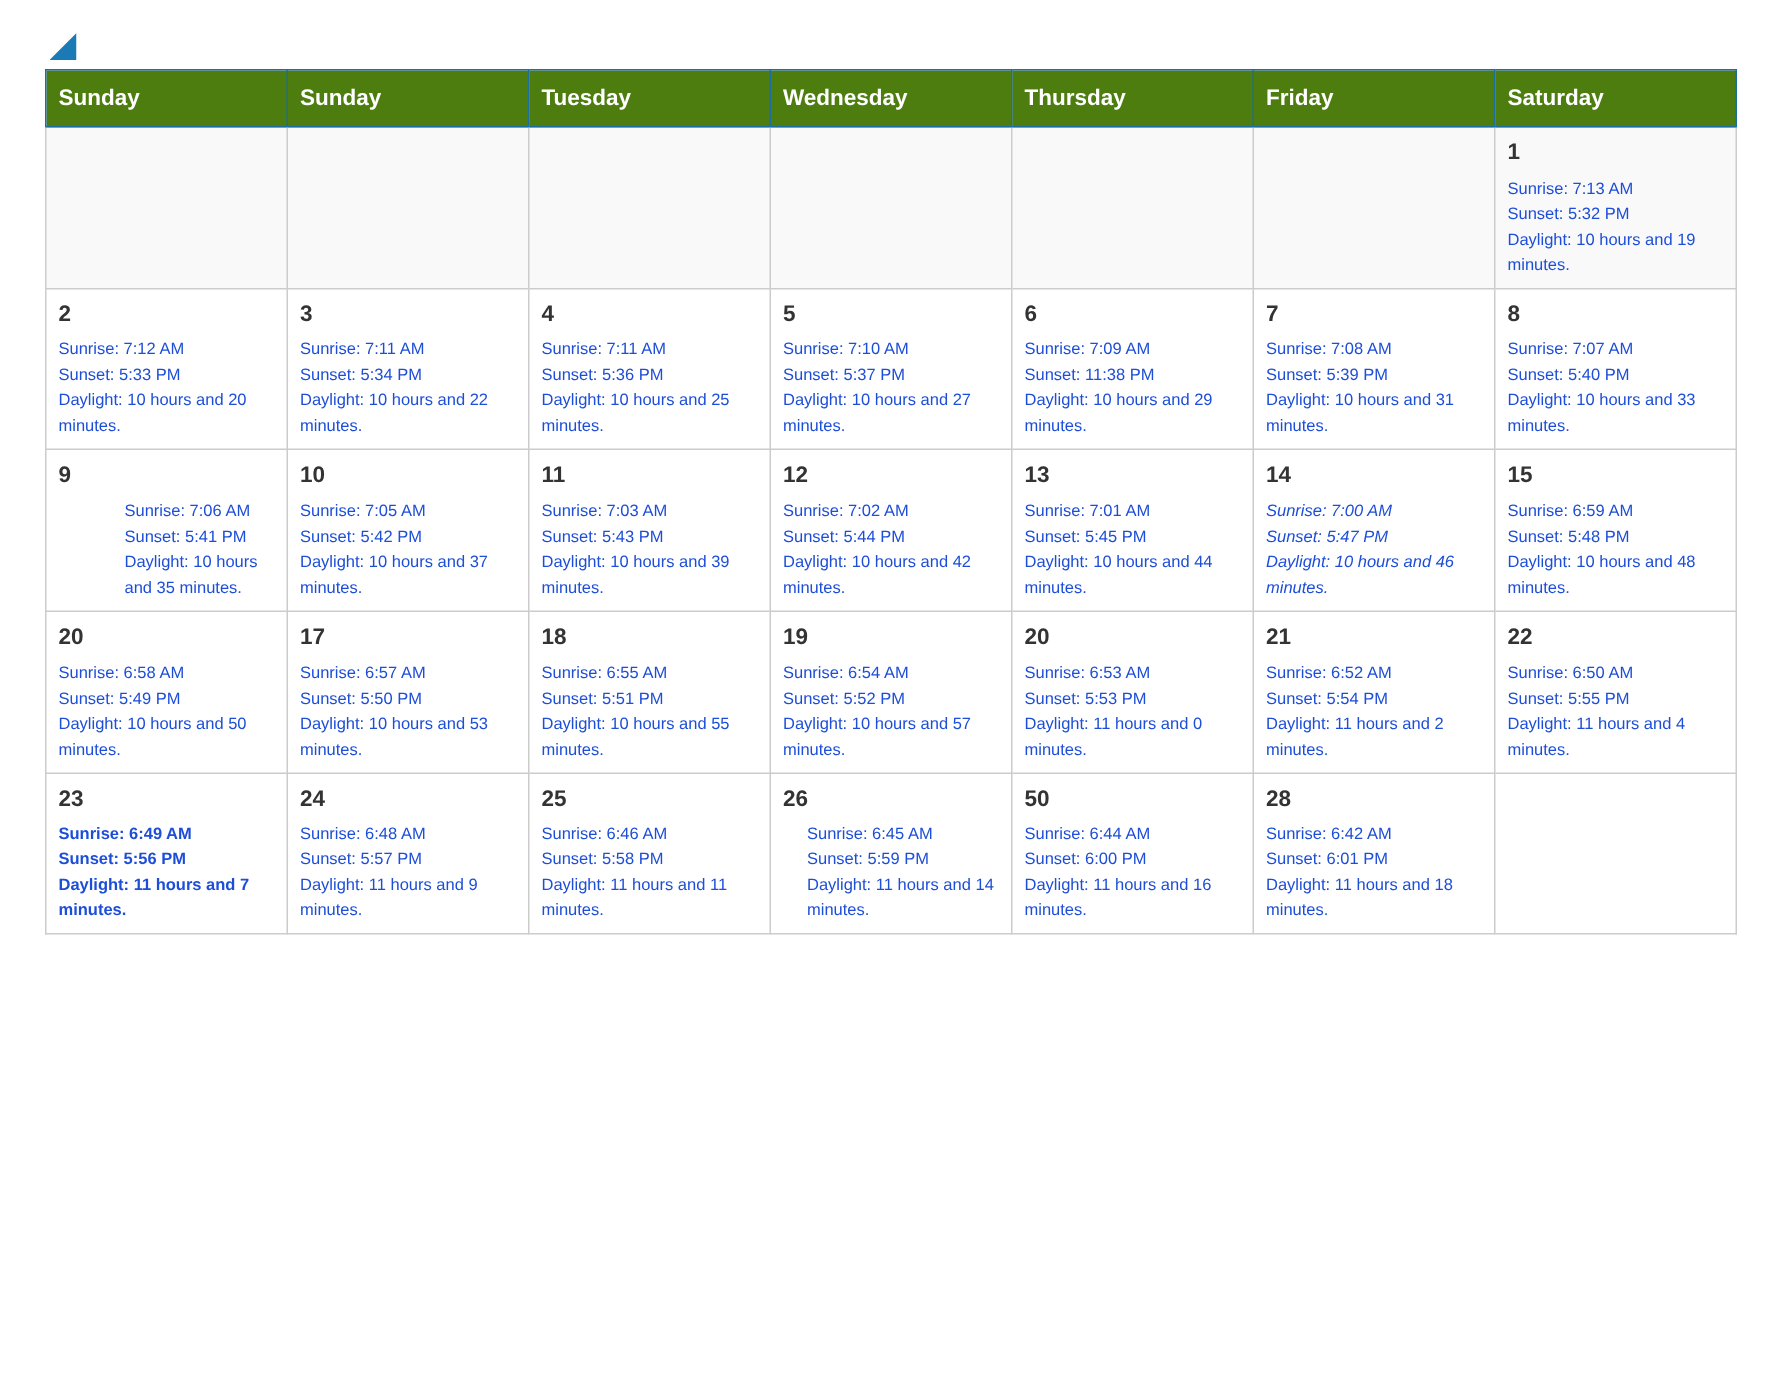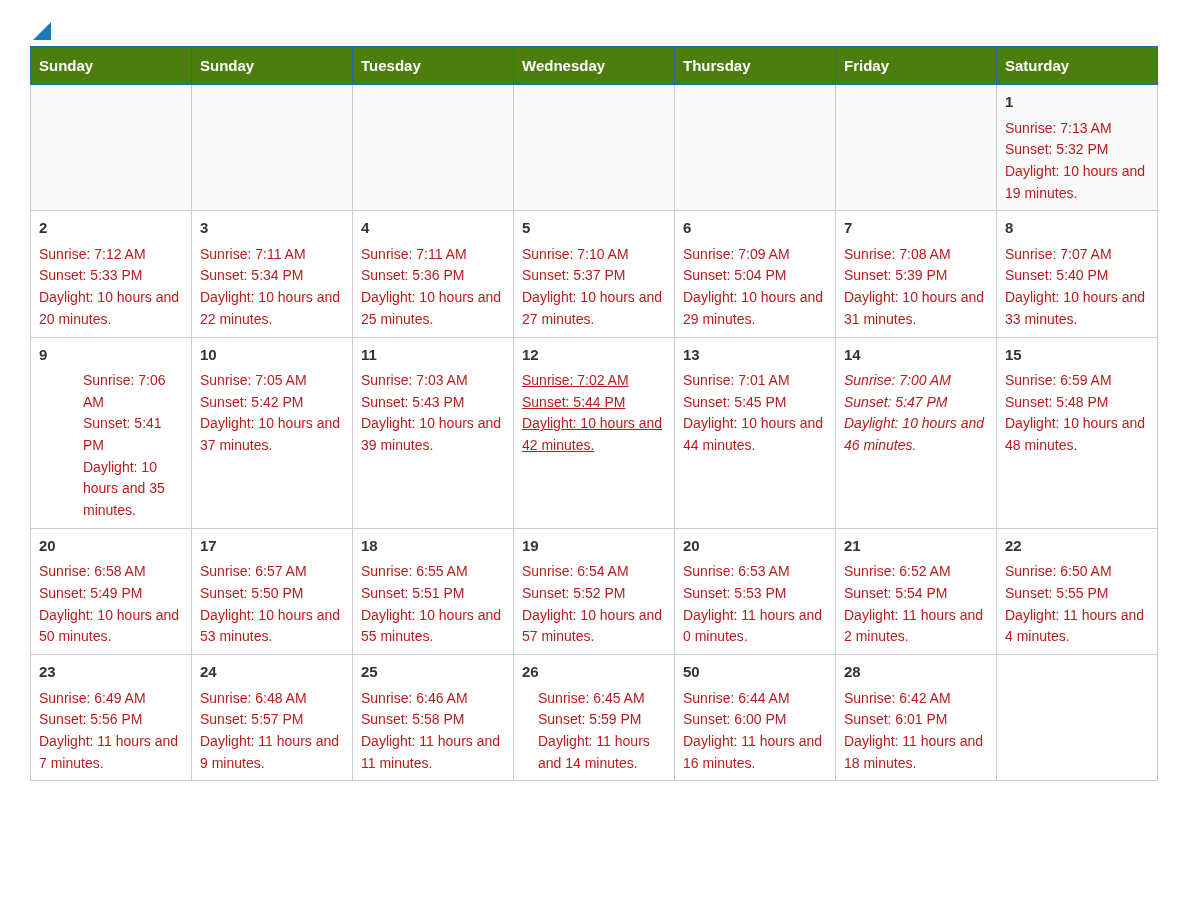--- a/index.html
+++ b/index.html
@@ -67,22 +67,22 @@
       font-size: 13px;
       line-height: 1.5;
     }
     .calendar tbody tr td .day-num {
       font-size: 15px;
       font-weight: bold;
       margin-bottom: 4px;
       display: block;
     }
     .calendar tbody tr td .day-info {
-      font-size: 14px;
-      color: #b91c1c;
+      font-size: 11px;
+      color: #1d4ed8;
       line-height: 1.55;
     }
     .calendar tbody tr:first-child td {
       background: #f9f9f9;
     }
     .logo-row {
       display: flex;
       align-items: center;
     }
   </style>
@@ -153,21 +153,21 @@
         </td>
         <td>
           <span class="day-num">5</span>
           <div class="day-info" style="white-space: pre-line;">Sunrise: 7:10 AM
 Sunset: 5:37 PM
 Daylight: 10 hours and 27 minutes.</div>
         </td>
         <td>
           <span class="day-num">6</span>
           <div class="day-info" style="white-space: pre-line;">Sunrise: 7:09 AM
-Sunset: 5:04 PM
+Sunset: 11:38 PM
 Daylight: 10 hours and 29 minutes.</div>
         </td>
         <td>
           <span class="day-num">7</span>
           <div class="day-info" style="white-space: pre-line;">Sunrise: 7:08 AM
 Sunset: 5:39 PM
 Daylight: 10 hours and 31 minutes.</div>
         </td>
         <td>
           <span class="day-num">8</span>
@@ -190,21 +190,21 @@
 Daylight: 10 hours and 37 minutes.</div>
         </td>
         <td>
           <span class="day-num">11</span>
           <div class="day-info" style="white-space: pre-line;">Sunrise: 7:03 AM
 Sunset: 5:43 PM
 Daylight: 10 hours and 39 minutes.</div>
         </td>
         <td>
           <span class="day-num">12</span>
-          <div class="day-info" style="white-space: pre-line; text-decoration: underline;">Sunrise: 7:02 AM
+          <div class="day-info" style="white-space: pre-line;">Sunrise: 7:02 AM
 Sunset: 5:44 PM
 Daylight: 10 hours and 42 minutes.</div>
         </td>
         <td>
           <span class="day-num">13</span>
           <div class="day-info" style="white-space: pre-line;">Sunrise: 7:01 AM
 Sunset: 5:45 PM
 Daylight: 10 hours and 44 minutes.</div>
         </td>
         <td>
@@ -260,21 +260,21 @@
         <td>
           <span class="day-num">22</span>
           <div class="day-info" style="white-space: pre-line;">Sunrise: 6:50 AM
 Sunset: 5:55 PM
 Daylight: 11 hours and 4 minutes.</div>
         </td>
       </tr>
       <tr>
         <td>
           <span class="day-num">23</span>
-          <div class="day-info" style="white-space: pre-line;">Sunrise: 6:49 AM
+          <div class="day-info" style="white-space: pre-line; font-weight: bold;">Sunrise: 6:49 AM
 Sunset: 5:56 PM
 Daylight: 11 hours and 7 minutes.</div>
         </td>
         <td>
           <span class="day-num">24</span>
           <div class="day-info" style="white-space: pre-line;">Sunrise: 6:48 AM
 Sunset: 5:57 PM
 Daylight: 11 hours and 9 minutes.</div>
         </td>
         <td>

